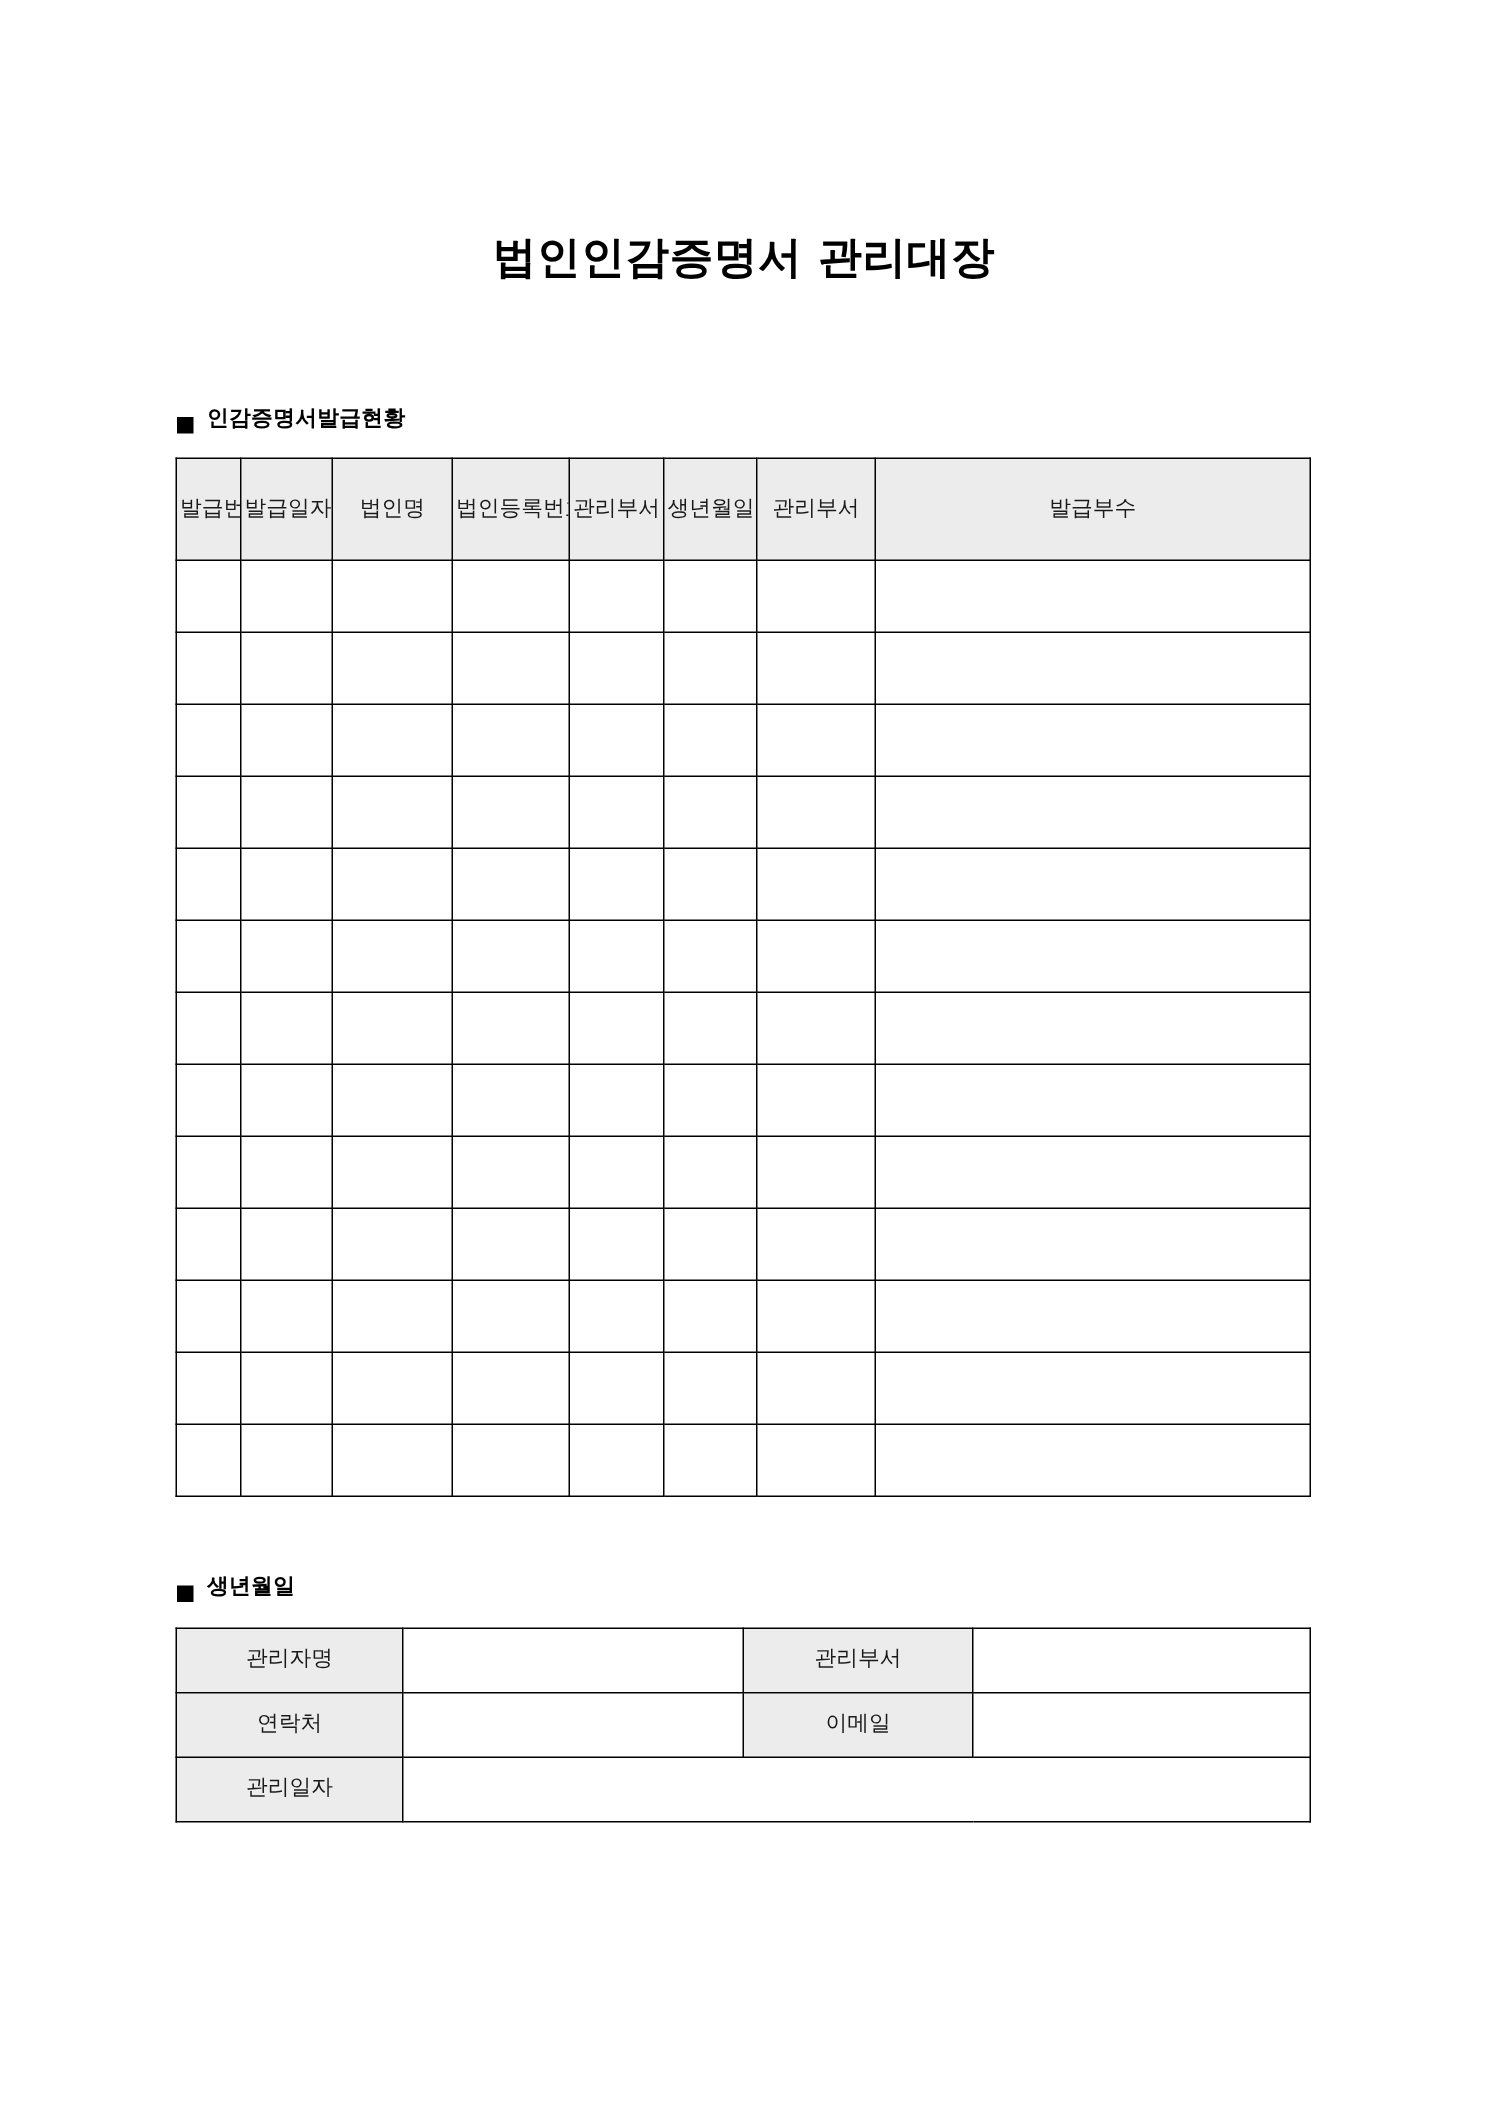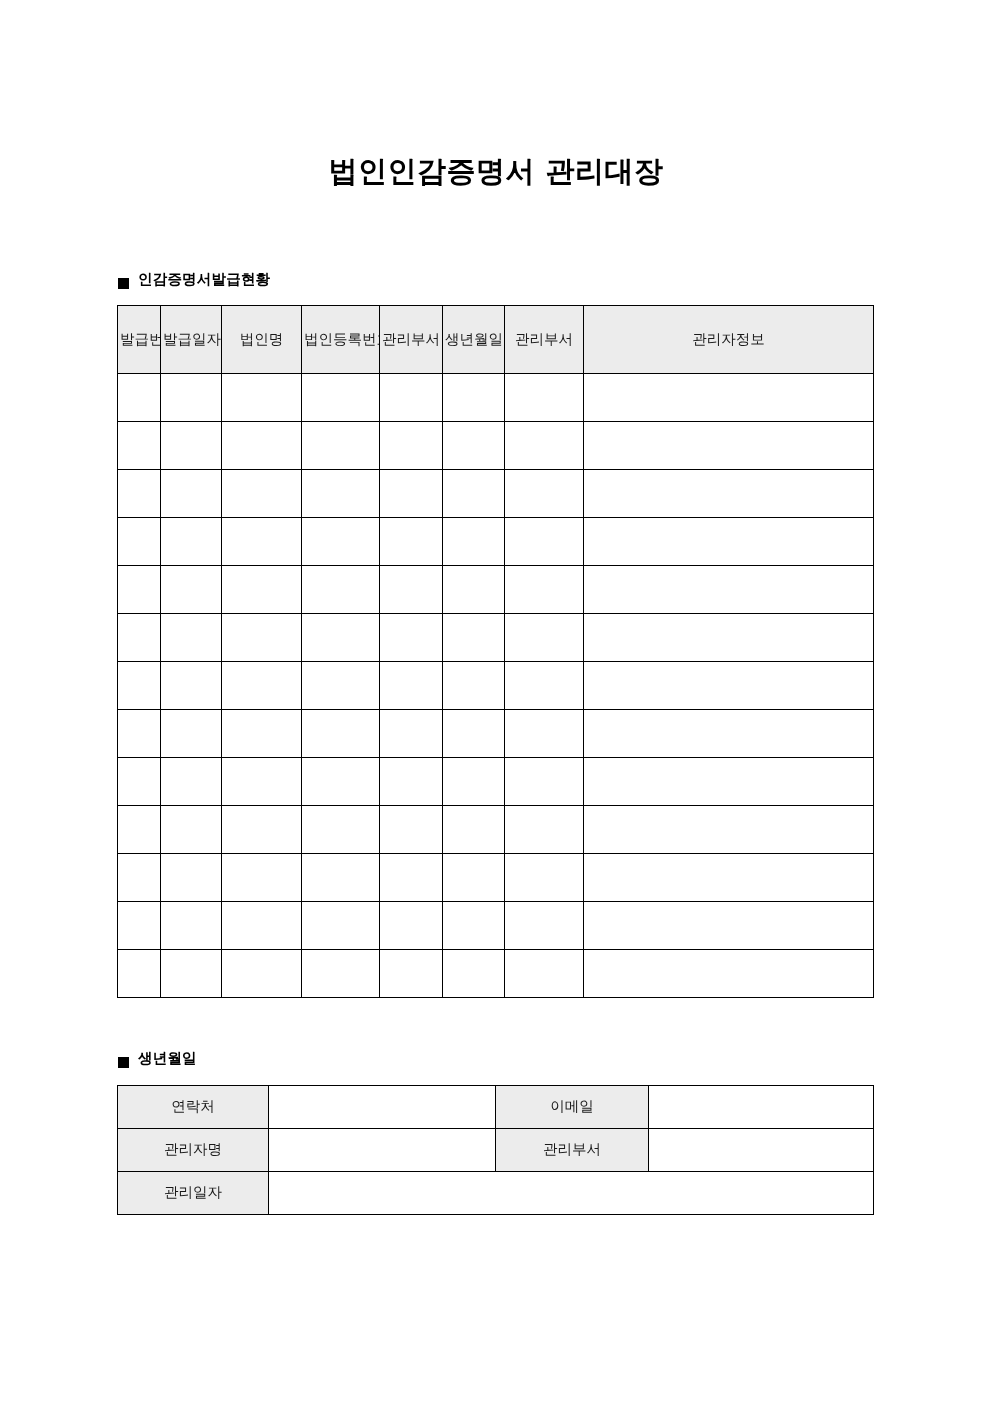--- a/index.html
+++ b/index.html
@@ -152,21 +152,21 @@
       </colgroup>
     <thead>
       <tr>
         <th>발급번호</th>
         <th>발급일자</th>
         <th>법인명</th>
         <th>법인등록번호</th>
         <th>관리부서</th>
         <th>생년월일</th>
         <th>관리부서</th>
-        <th>관리자정보</th>
+        <th>발급부수</th>
       </tr>
     </thead>
     <tbody id="issuance-tbody">
         <tr>
           <td class="data-cell"></td>
           <td class="data-cell"></td>
           <td class="data-cell"></td>
           <td class="data-cell"></td>
           <td class="data-cell"></td>
           <td class="data-cell"></td>
@@ -303,29 +303,29 @@
 
   <table class="form-table" id="manager-table">
     <colgroup>
       <col style="width:151px">
       <col style="width:227px">
       <col style="width:153px">
       <col style="width:225px">
     </colgroup>
     <tbody>
       <tr>
+        <td class="label-cell">관리자명</td>
+        <td class="value-cell"></td>
+        <td class="label-cell">관리부서</td>
+        <td class="value-cell"></td>
+      </tr>
+      <tr>
         <td class="label-cell">연락처</td>
         <td class="value-cell"></td>
         <td class="label-cell">이메일</td>
-        <td class="value-cell"></td>
-      </tr>
-      <tr>
-        <td class="label-cell">관리자명</td>
-        <td class="value-cell"></td>
-        <td class="label-cell">관리부서</td>
         <td class="value-cell"></td>
       </tr>
       <tr>
         <td class="label-cell">관리일자</td>
         <td class="value-cell" colspan="3"></td>
       </tr>
     </tbody>
   </table>
 
 </div>

